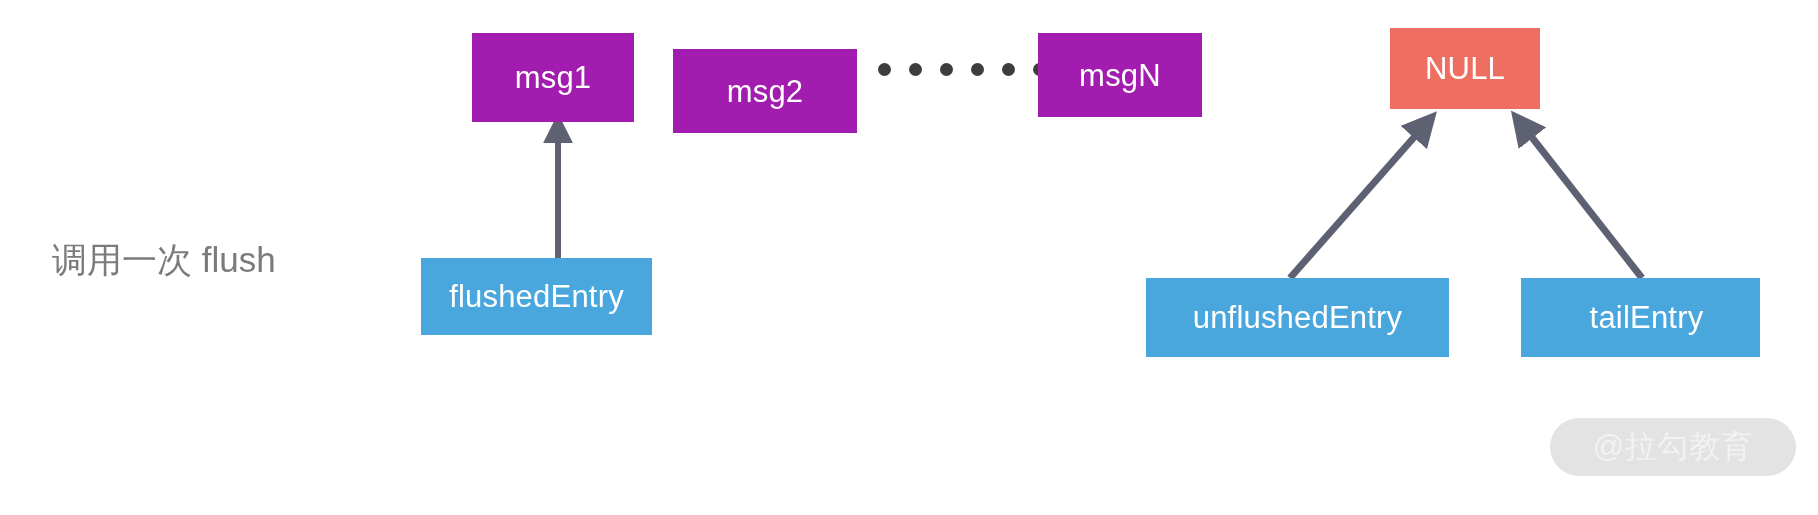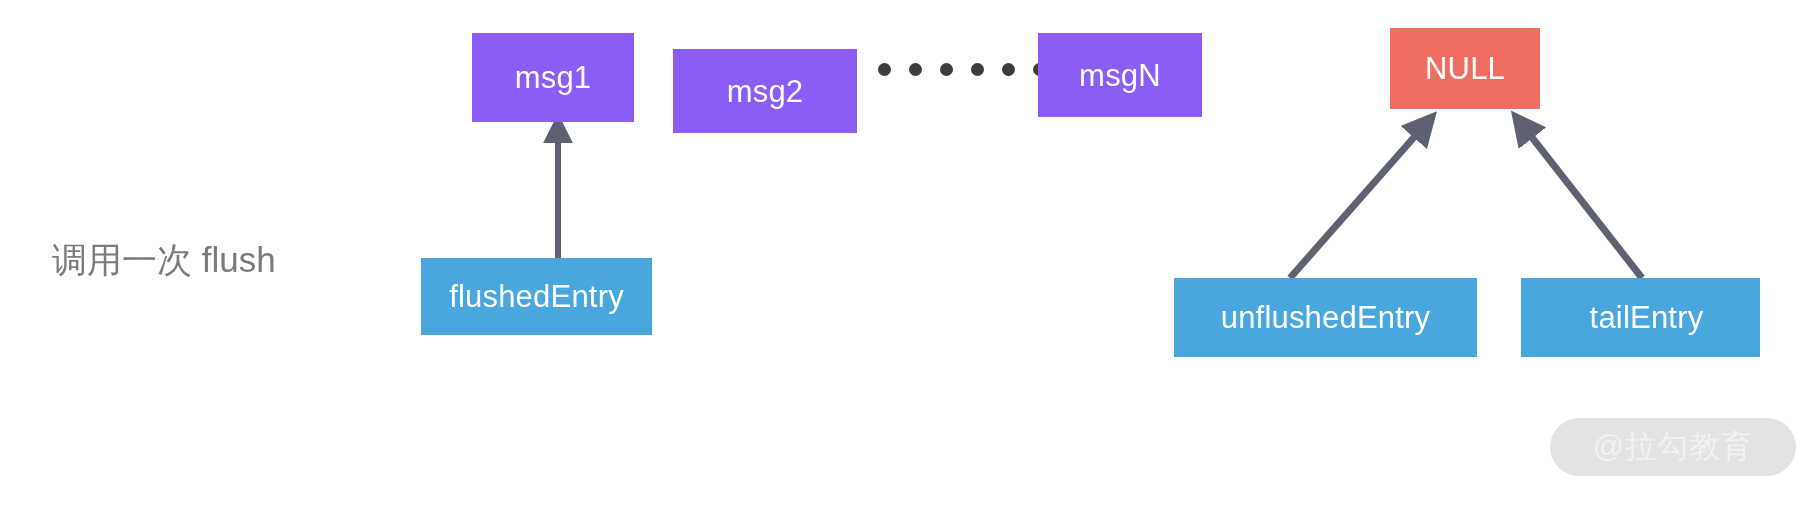--- a/index.html
+++ b/index.html
@@ -23,21 +23,21 @@
     align-items: center;
     justify-content: center;
     color: #ffffff;
     font-size: 31px;
     font-weight: 400;
     letter-spacing: 0.2px;
     box-sizing: border-box;
     line-height: 1;
     user-select: none;
   }
-  .node-green { background: #8b5cf6; }
+  .node-green { background: #a21caf; }
   .node-red   { background: #ee6f61; }
   .node-blue  { background: #4aa7dd; }
 
   .caption {
     position: absolute;
     color: #7b7b7b;
     font-size: 35px;
     font-weight: 400;
     white-space: nowrap;
     line-height: 1;
@@ -109,19 +109,19 @@
     <span class="dot"></span>
     <span class="dot"></span>
   </div>
 
   <div class="node node-green" style="left:1038px; top:33px; width:164px; height:84px;">msgN</div>
 
   <div class="node node-red" style="left:1390px; top:28px; width:150px; height:81px;">NULL</div>
 
   <div class="node node-blue" style="left:421px; top:258px; width:231px; height:77px;">flushedEntry</div>
 
-  <div class="node node-blue" style="left:1146px; top:278px; width:303px; height:79px;margin-left:28px;">unflushedEntry</div>
+  <div class="node node-blue" style="left:1146px; top:278px; width:303px; height:79px;">unflushedEntry</div>
 
   <div class="node node-blue" style="left:1521px; top:278px; width:239px; height:79px;padding-left:12px;">tailEntry</div>
 
   <div class="watermark" style="left:1550px; top:418px; width:246px; height:58px;">@拉勾教育</div>
 
 </div>
 
 </body></html>

